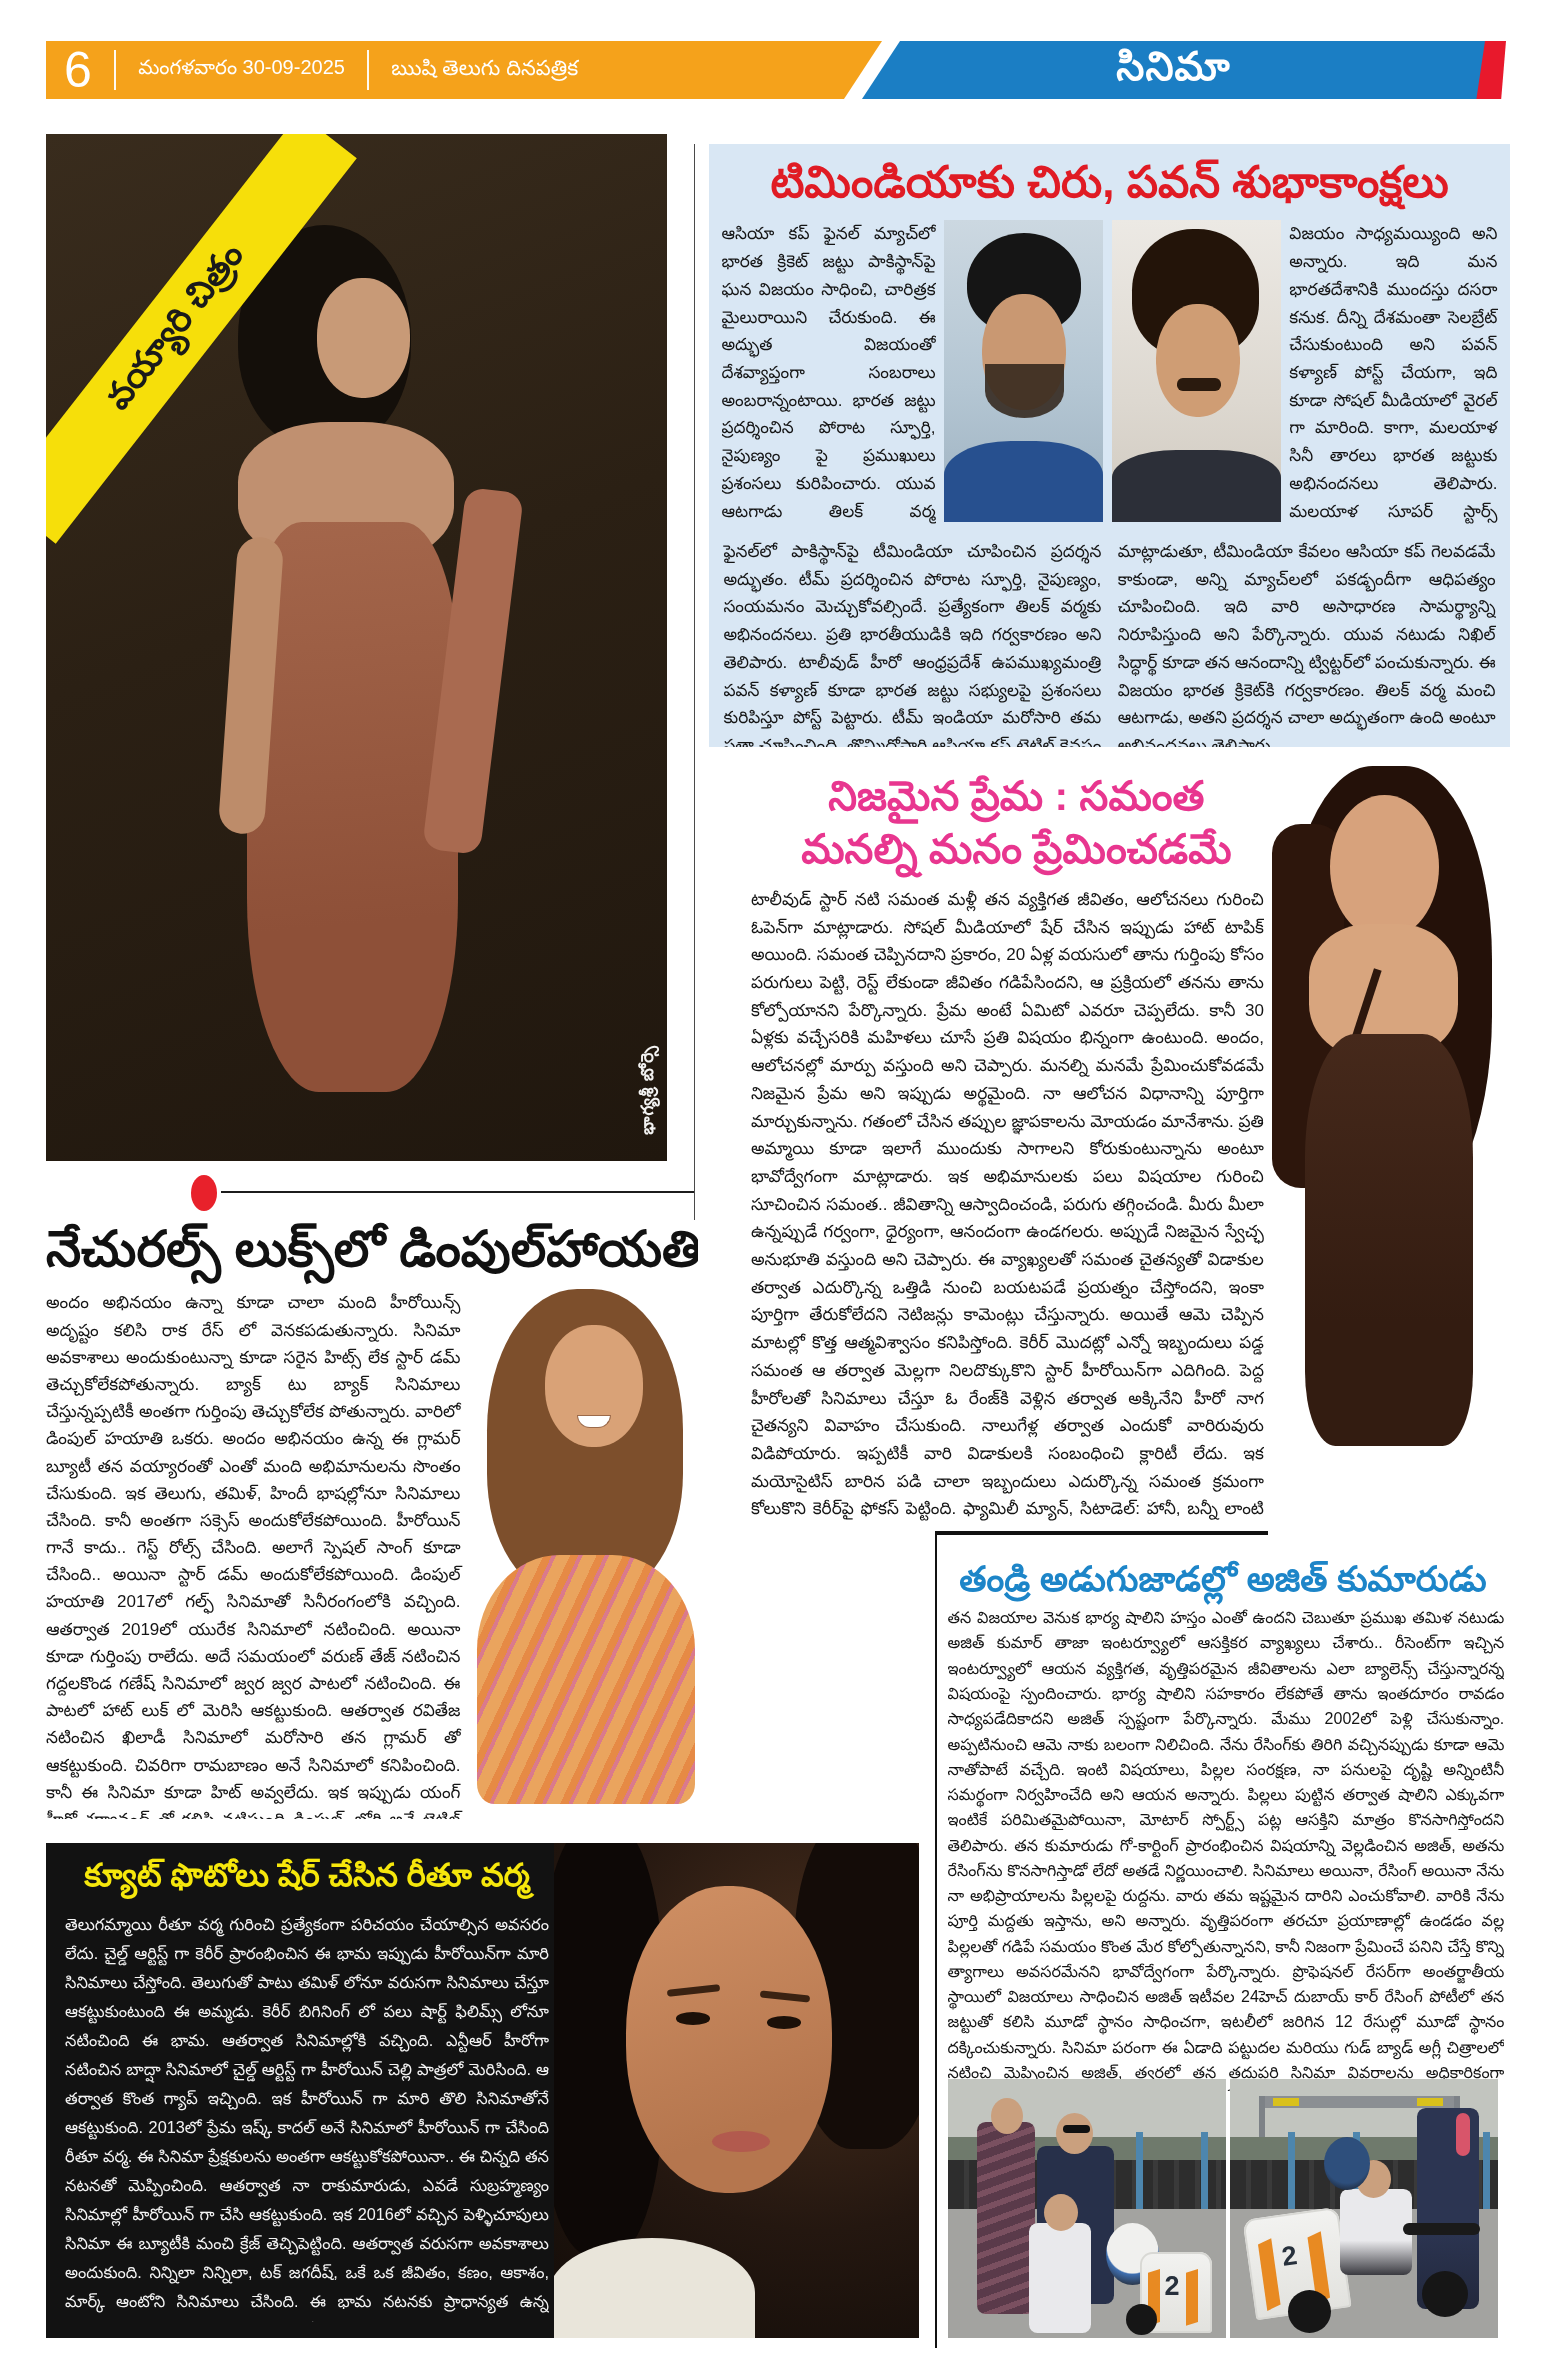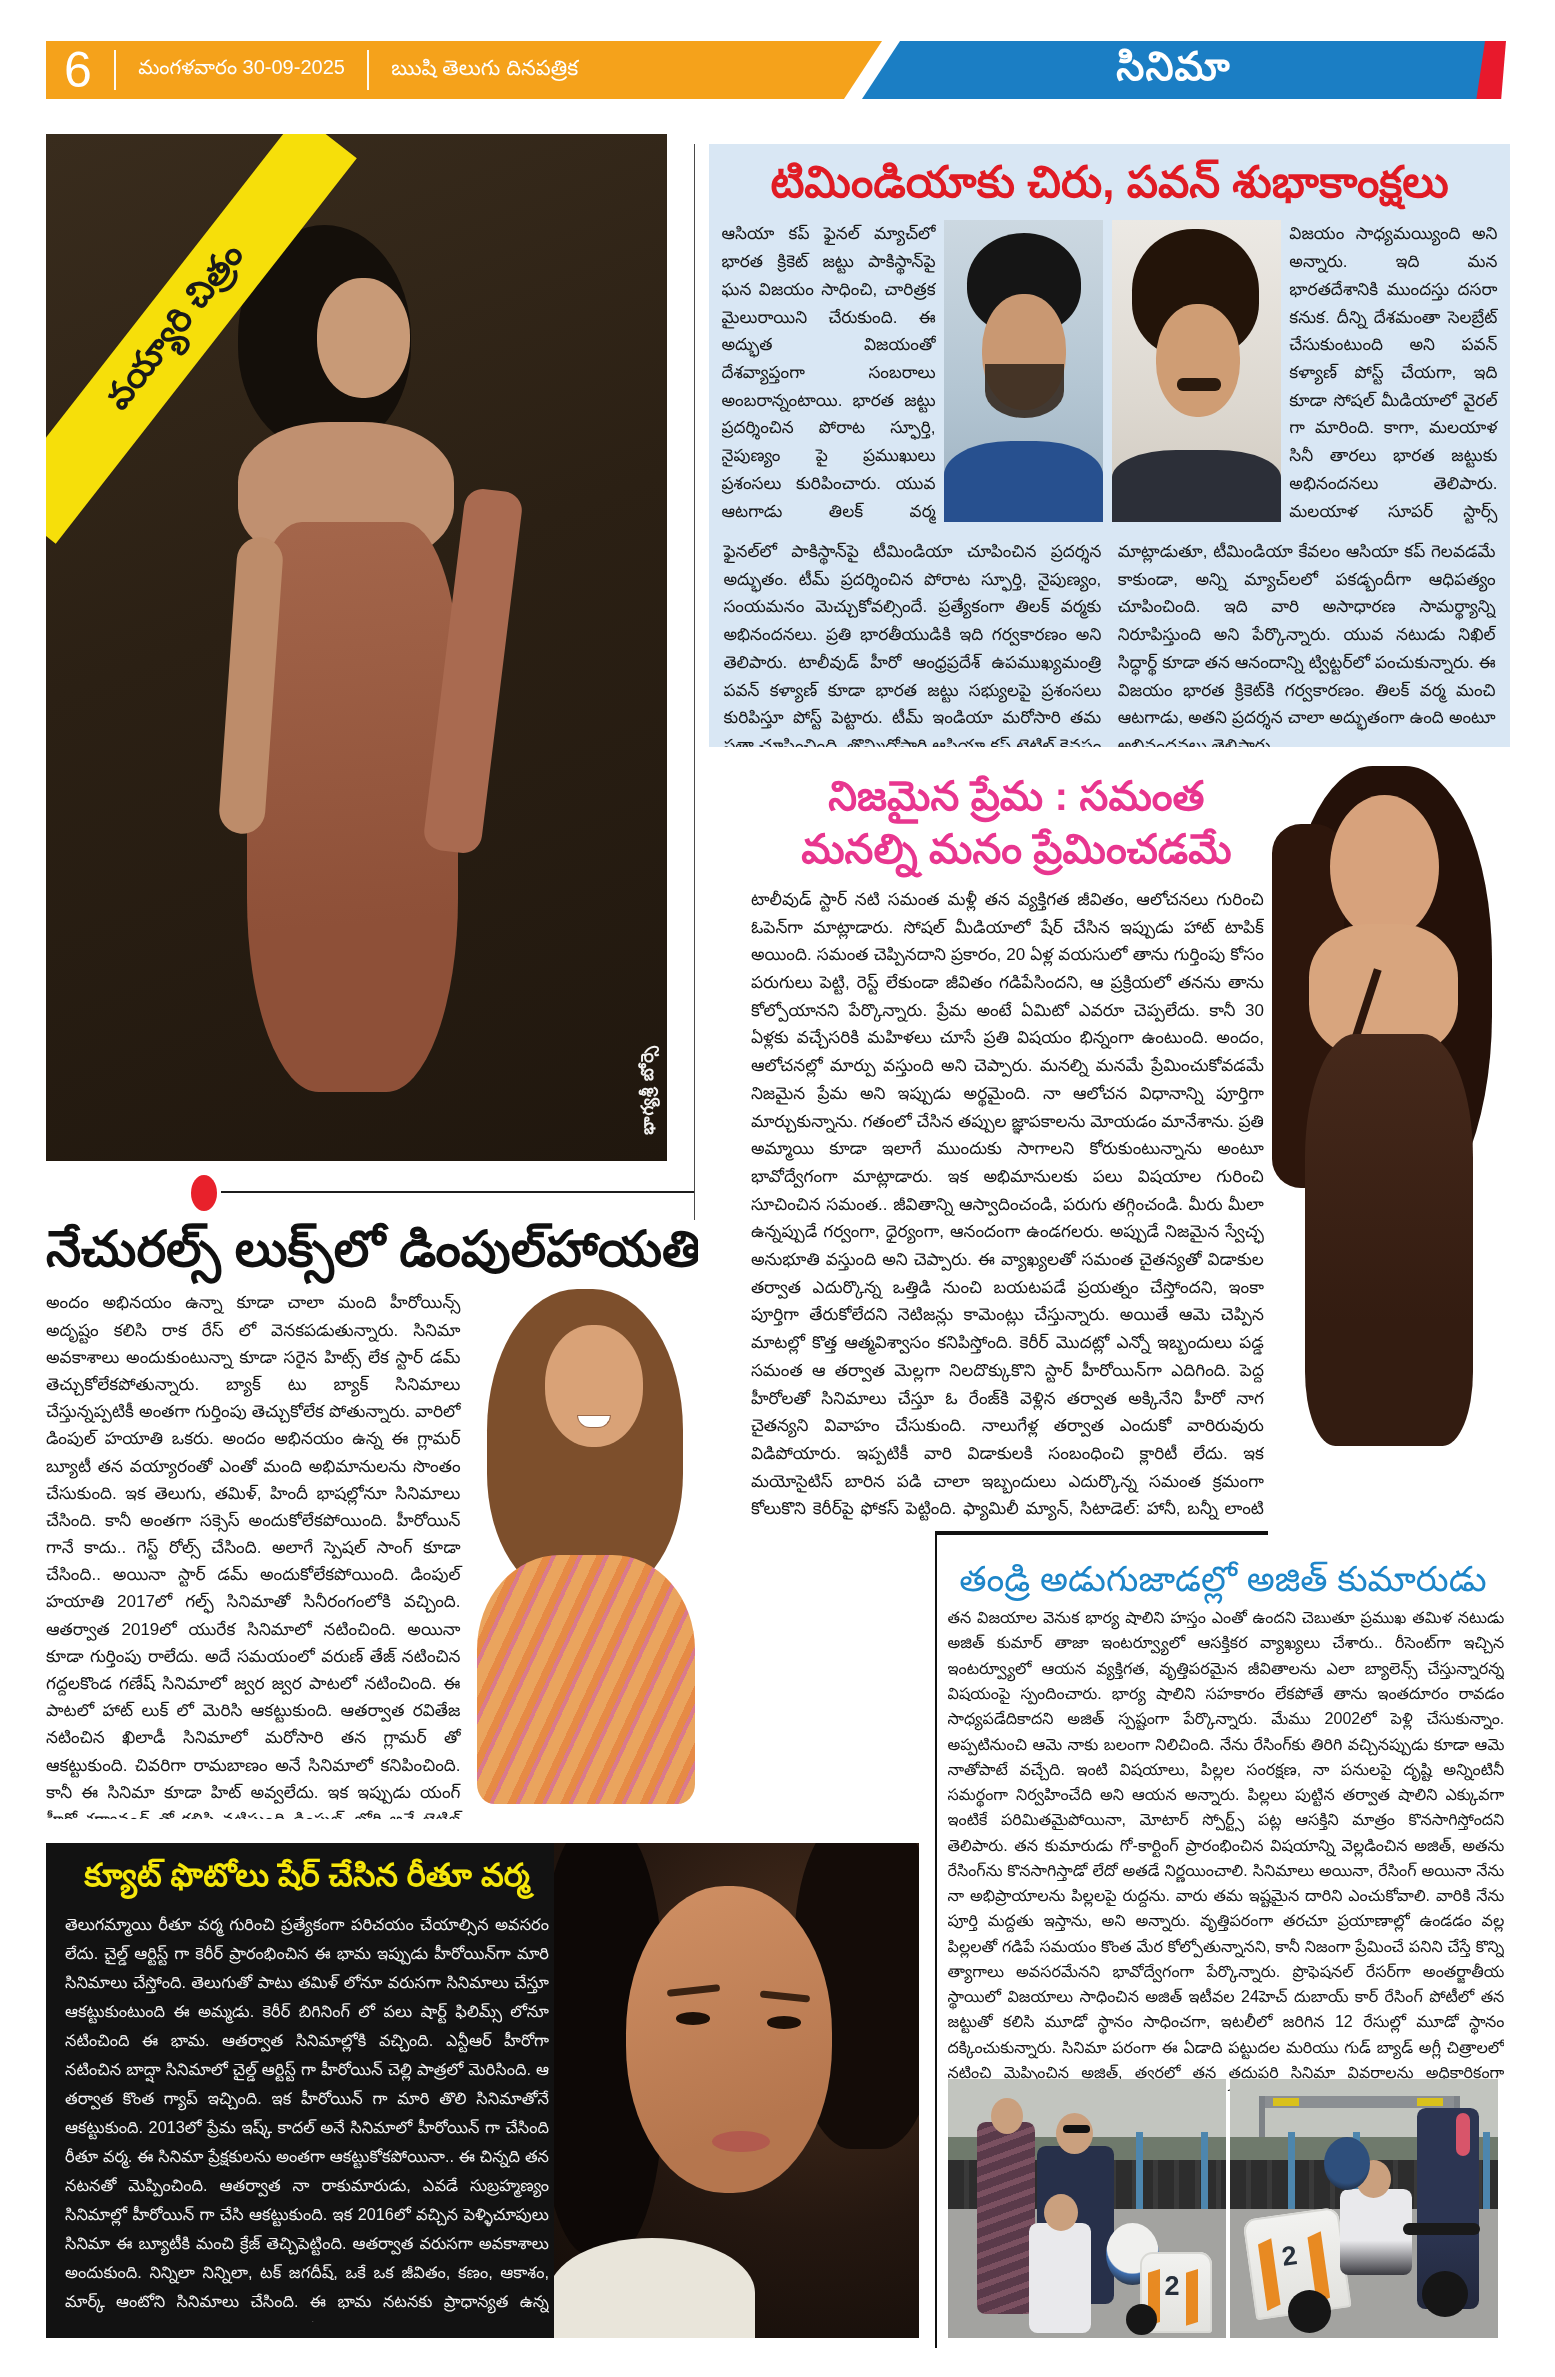--- a/index.html
+++ b/index.html
@@ -111,21 +111,21 @@
   .ritu-photo .brow1{position:absolute;top:144px;left:113px;width:53px;height:6.7px;background:#3a2212;border-radius:3.8px;transform:rotate(-6deg);}
   .ritu-photo .brow2{position:absolute;top:150px;left:206px;width:50px;height:6.7px;background:#3a2212;border-radius:3.8px;transform:rotate(6deg);}
   .ritu-photo .eye1{position:absolute;top:169px;left:122px;width:34px;height:12.5px;background:#1c1008;border-radius:50%;}
   .ritu-photo .eye2{position:absolute;top:173px;left:213px;width:34px;height:12.5px;background:#1c1008;border-radius:50%;}
   .ritu-photo .lips{position:absolute;top:288px;left:158px;width:58px;height:21px;background:#b25a4e;border-radius:50%;}
   .ritu-photo .shoulder{position:absolute;bottom:-9.6px;left:-4.8px;width:206px;height:110px;background:#e9e5da;border-radius:50% 50% 0 0;}
   
   .aj-box{left:935px;top:1531px;width:576px;height:817px;background:#fff;overflow:hidden;}
   .aj-topline{position:absolute;left:0;top:0;width:333px;height:3.8px;background:#111;}
   .aj-leftline{position:absolute;left:0;top:0;width:1.9px;height:817px;background:#111;}
-  .aj-head{margin:29px 4.8px 6.7px 4.8px;color:#1D85C8;font-size:35px;font-weight:normal;text-align:center;line-height:1.1;white-space:nowrap;}
+  .aj-head{margin:29px 4.8px 6.7px 4.8px;color:#1D85C8;font-size:35px;font-weight:bold;text-align:center;line-height:1.1;white-space:nowrap;}
   .aj-body{margin:4.8px 6.7px 0 12.5px;font-size:16px;line-height:1.58;text-align:justify;color:#141414;height:486px;overflow:hidden;}
   .aj-photos{position:absolute;left:12.5px;bottom:10.5px;display:flex;gap:4.8px;}
   .kart-photo{position:relative;width:278px;height:259px;overflow:hidden;background:#c2c5bf;}
   .kp-trees{position:absolute;top:58px;left:0;width:100%;height:24px;background:#6f7a6c;}
   .kp-tires{position:absolute;top:81px;left:0;width:100%;height:53px;
     background:repeating-linear-gradient(90deg,#2d2d2d 0 16.3px,#3a3a3a 16.3px 21px);}
   .kp-fence{position:absolute;top:53px;left:0;width:100%;height:86px;
     background:repeating-linear-gradient(90deg,transparent 0 58px,#4d86ae 58px 65px);}
   .kp-track{position:absolute;bottom:0;left:0;width:100%;height:129px;background:#a3a3a0;}
   .kp-gantry{position:absolute;top:17px;left:29px;width:201px;height:12.5px;background:#8b8f93;}

